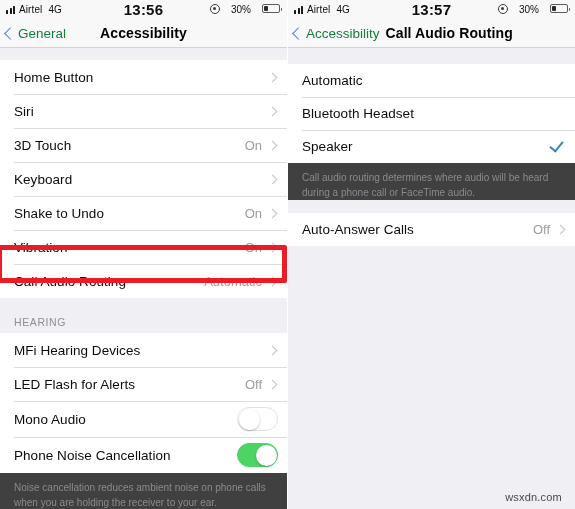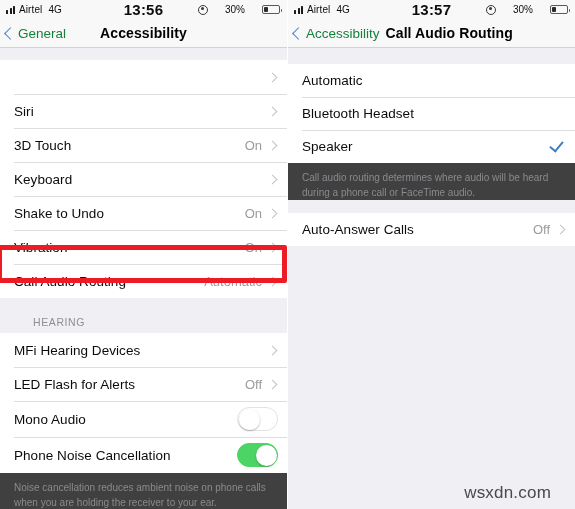--- a/index.html
+++ b/index.html
@@ -71,22 +71,22 @@
   .sb-center {
     position: absolute;
     left: 0; right: 0;
     text-align: center;
     font-size: 15px;
     font-weight: 600;
     letter-spacing: .2px;
   }
   .sb-right {
     display: flex;
-    align-items: center;
-    gap: 17px;
+    align-items: flex-start;
+    gap: 11px;
     margin-left: auto;
     position: relative;
     z-index: 2;
   }
   .loc-icon {
     width: 8px; height: 8px;
     border: 1.2px solid #3a3a3a;
     border-radius: 50%;
     position: relative;
   }
@@ -161,21 +161,21 @@
     position: absolute;
     left: 0; right: 0;
     text-align: center;
   }
   .navbar.right .nav-title {
     margin-left: 6px;
   }
 
   
   .content { position: relative; }
-  .gap { background: #efeff4; margin-left: 19px; }
+  .gap { background: #efeff4; }
   .group { background: #ffffff; }
   .row {
     height: 34px;
     display: flex;
     align-items: center;
     padding: 0 9px 0 14px;
     background: #ffffff;
     box-sizing: border-box;
     position: relative;
     cursor: pointer;
@@ -271,23 +271,23 @@
     border: 5px solid #ed1c24;
     border-radius: 2px;
     box-sizing: border-box;
     pointer-events: none;
     z-index: 5;
   }
 
   
   .watermark {
     position: absolute;
-    right: 24px;
+    right: 13px;
     bottom: 6px;
-    font-size: 17px;
+    font-size: 11px;
     color: #4a4a4a;
     letter-spacing: .2px;
     z-index: 6;
   }
 </style>
 </head>
 <body>
 
 <div class="screens">
 
@@ -320,20 +320,21 @@
       </div>
       <div class="nav-title">Accessibility</div>
     </div>
 
     <div class="content">
 
       <div class="gap" style="height:12px"></div>
 
       <div class="group">
         <div class="row">
+          <span class="row-label">Home Button</span>
           <span class="row-right">
             <span class="chev-right"></span>
           </span>
         </div>
         <div class="row">
           <span class="row-label">Siri</span>
           <span class="row-right">
             <span class="chev-right"></span>
           </span>
         </div>

